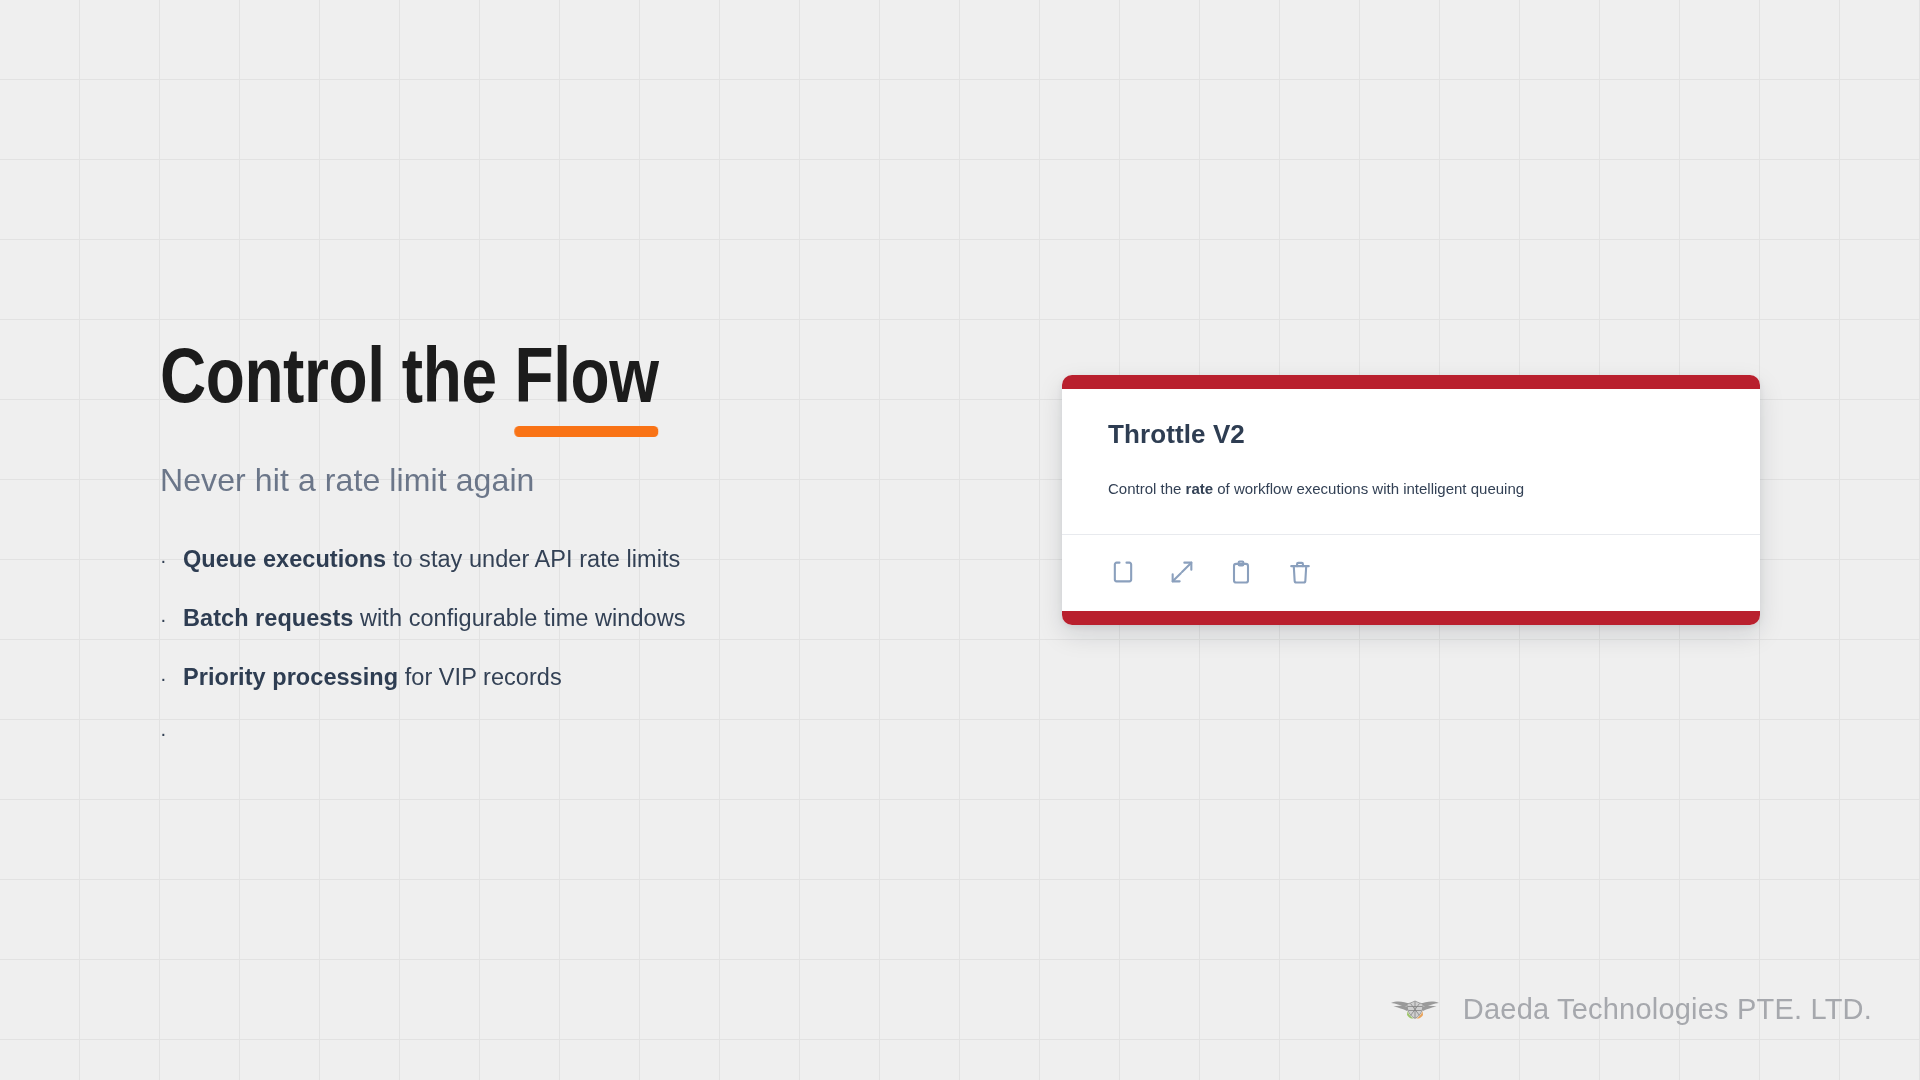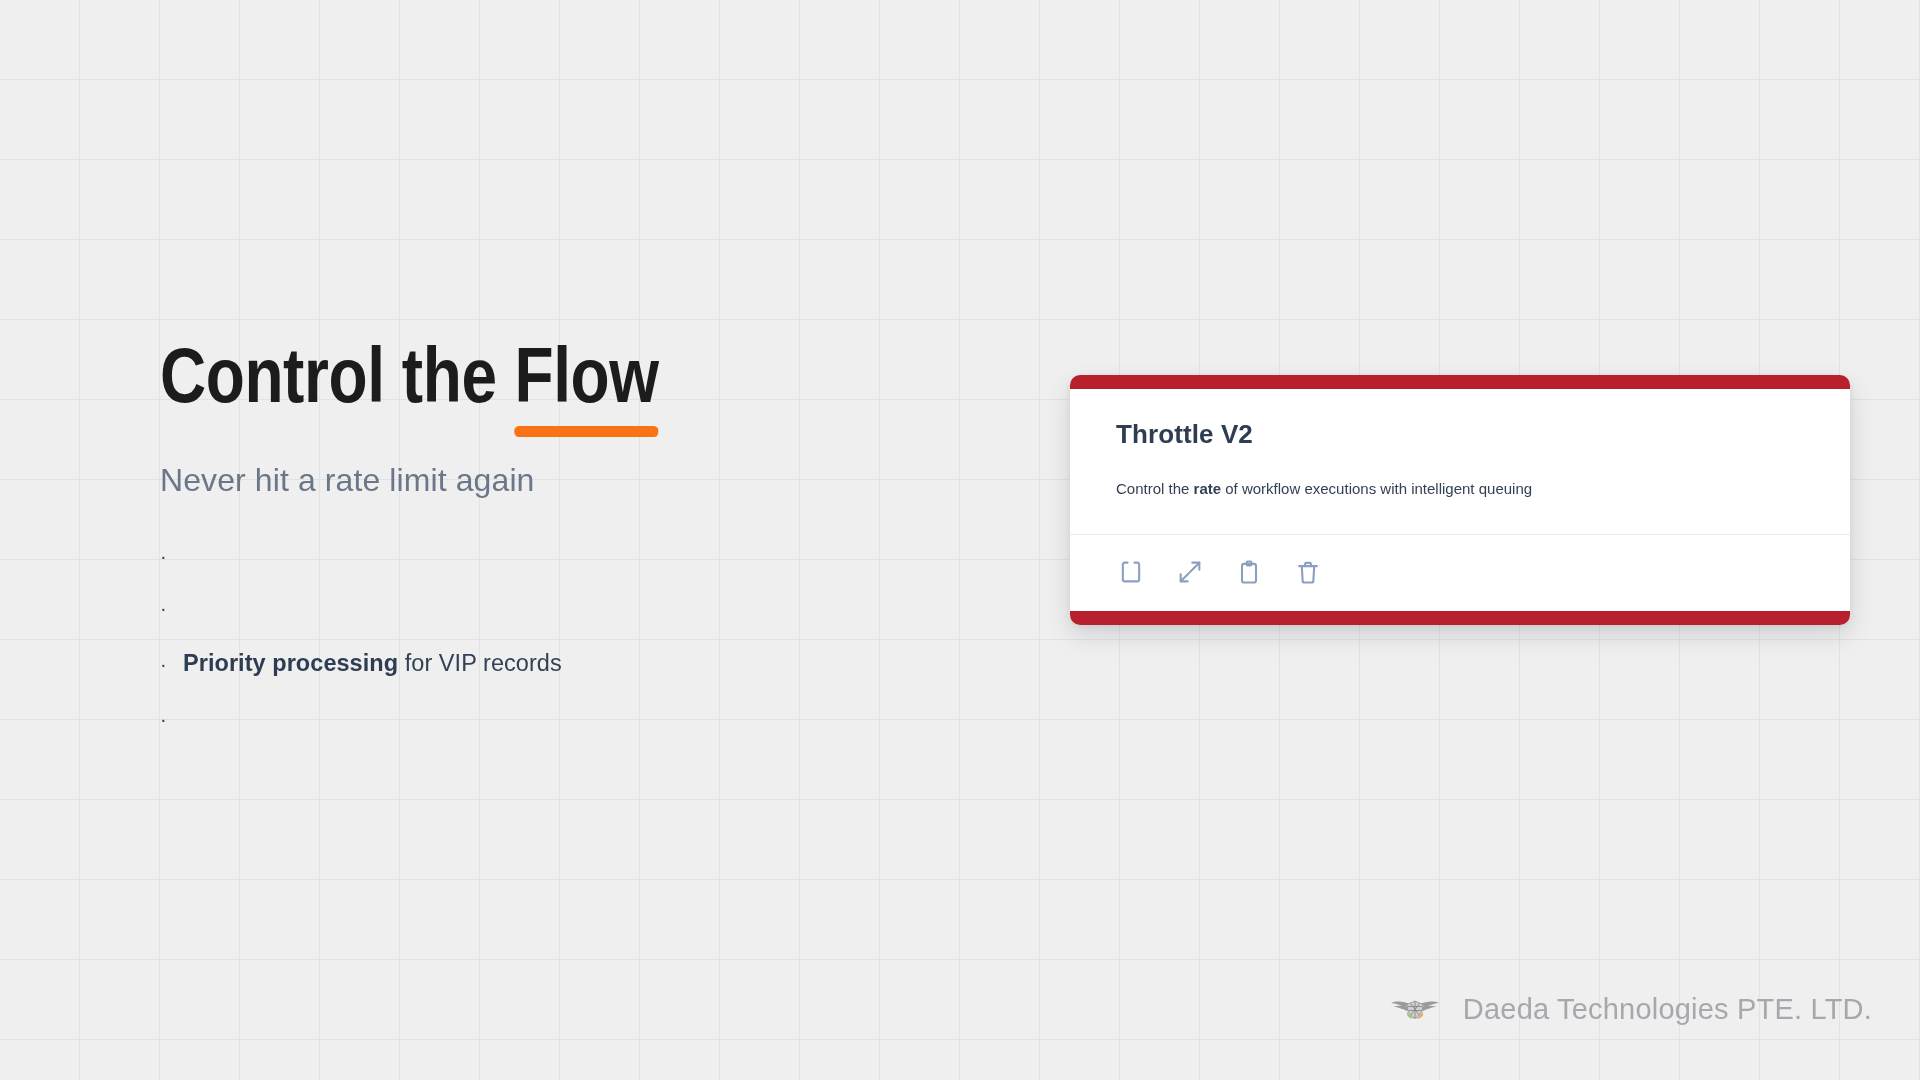--- a/index.html
+++ b/index.html
@@ -105,27 +105,26 @@
   .bullet-strong {
     font-weight: bold;
     color: #2e3d52;
   }
 
   
   #feature-card {
     position: absolute;
     left: 1062px;
     top: 375px;
-    width: 780px;
+    width: 698px;
     border-radius: 10px;
     background: #ffffff;
     box-shadow: 0 10px 26px rgba(15, 23, 42, 0.13),
                 0 2px 6px rgba(15, 23, 42, 0.07);
     overflow: hidden;
-    margin-left: 8px;
   }
 
   .card-accent-bar {
     height: 14px;
     width: 100%;
     background-color: #b9202e;
   }
 
   #card-body {
     padding: 30px 46px 34px 46px;
@@ -205,23 +204,25 @@
 
     <h1 id="page-title">
       <span class="title-lead">Control the</span><span class="title-accent"><span>Flow</span><span id="title-underline"></span></span>
     </h1>
 
     <div id="page-subtitle">Never hit a rate limit again</div>
 
     <ul id="bullet-list">
       <li class="bullet-item">
         <span class="bullet-marker">·</span>
+        <span class="bullet-text"><span class="bullet-strong">Queue executions</span><span> to stay under API rate limits</span></span>
       </li>
       <li class="bullet-item">
         <span class="bullet-marker">·</span>
+        <span class="bullet-text"><span class="bullet-strong">Batch requests</span><span> with configurable time windows</span></span>
       </li>
       <li class="bullet-item">
         <span class="bullet-marker">·</span>
         <span class="bullet-text"><span class="bullet-strong">Priority processing</span><span> for VIP records</span></span>
       </li>
       <li class="bullet-item">
         <span class="bullet-marker">·</span>
       </li>
     </ul>
   </div>

